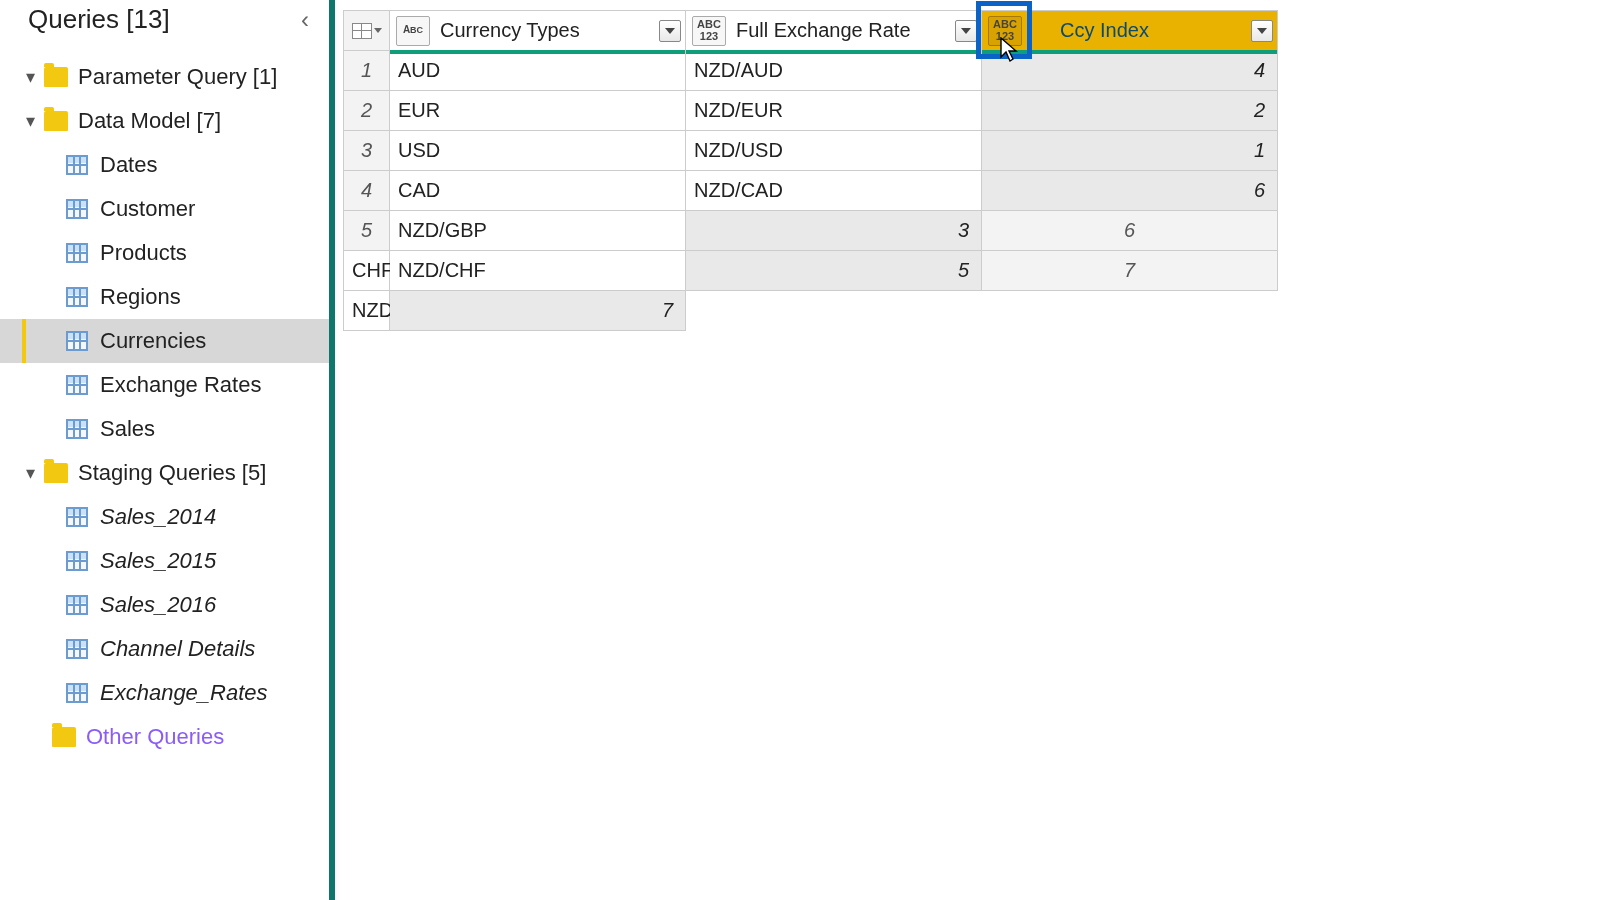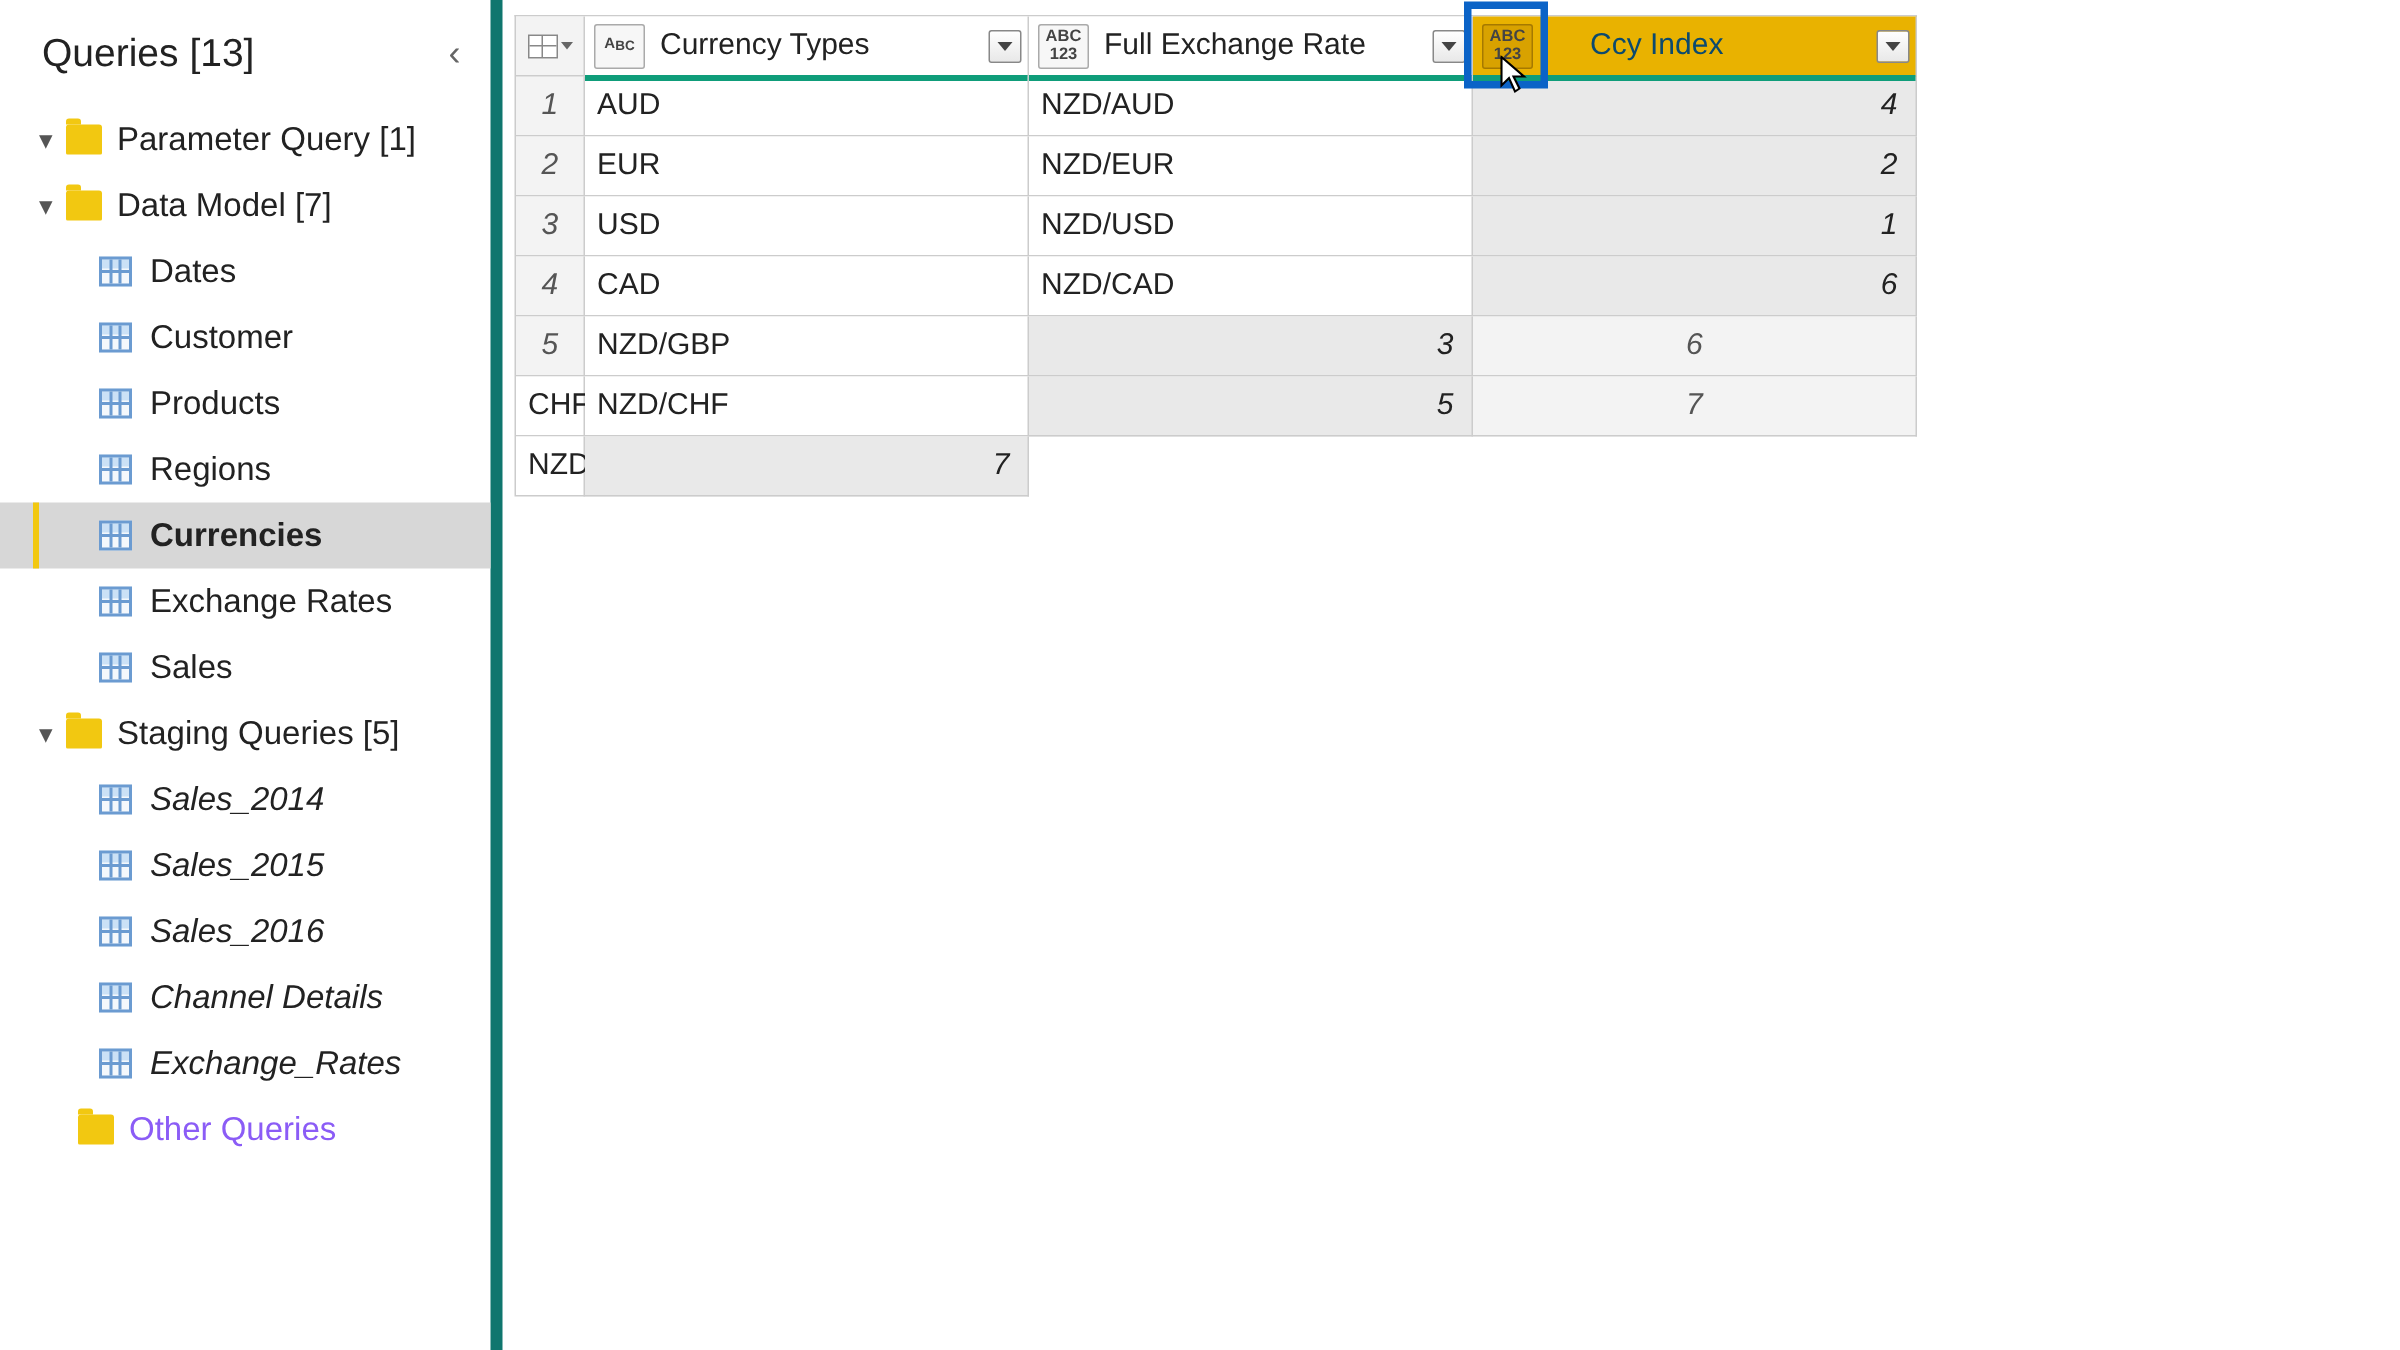--- a/index.html
+++ b/index.html
@@ -11,22 +11,22 @@
     overflow: hidden;
   }
   .app {
     display: flex;
     width: 100%; height: 100%;
   }
   
   .queries-pane {
     width: 335px;
     flex: 0 0 335px;
-    border-right: 8px solid #0f766e;
-    padding-top: 20px;
+    border-right: 6px solid #0f766e;
+    padding-top: 4px;
   }
   .queries-pane .panel-hdr {
     display: flex;
     align-items: center;
     justify-content: space-between;
     padding: 0 14px 14px 28px;
     font-size: 26px;
     font-weight: 400;
     color: #222;
   }
@@ -71,21 +71,20 @@
     align-items:center;
     height: 44px;
     padding-left: 66px;
     font-size: 22px;
     color: #222;
     cursor: pointer;
   }
   .item-row.selected {
     background: #d7d7d7;
     position: relative;
-    font-weight: bold;
   }
   .item-row.selected::before {
     content: "";
     position: absolute;
     left: 22px; top: 0; bottom: 0;
     width: 4px;
     background: #f2c811;
   }
   .item-row .tbl-ico {
     width: 22px; height: 20px;

